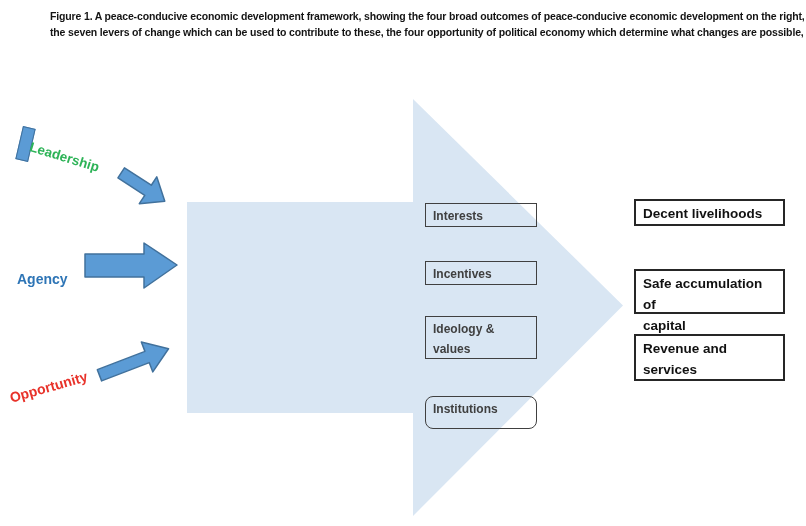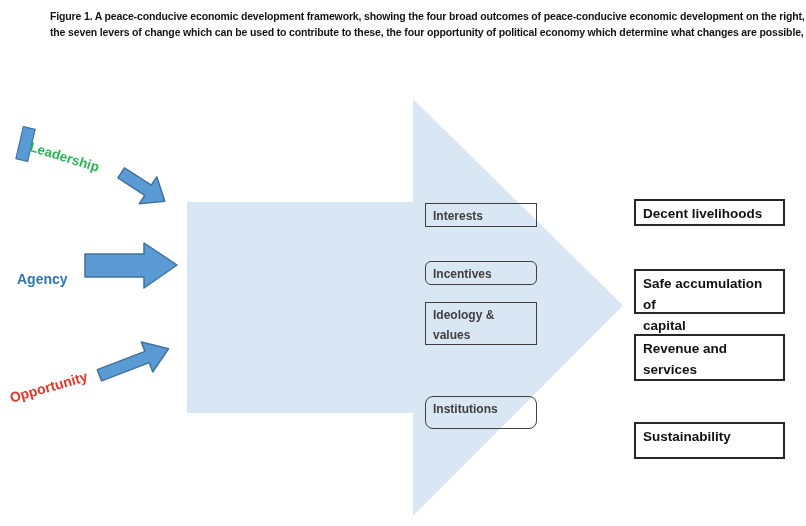--- a/index.html
+++ b/index.html
@@ -69,31 +69,30 @@
   <div class="caption">
     <div>Figure 1. A peace-conducive economic development framework, showing the four broad outcomes of peace-conducive economic development on the right,</div>
     <div>the seven levers of change which can be used to contribute to these, the four opportunity of political economy which determine what changes are possible,</div>
   </div>
 
   <div class="shaft"></div>
   <div class="head"></div>
 
 
   <div class="cbox" style="top:203px; height:24px;">Interests</div>
-  <div class="cbox" style="top:261px; height:24px;border-radius:6px;">Incentives</div>
-  <div class="cbox" style="top:302px; height:43px;">Ideology &amp;
+  <div class="cbox" style="top:261px; height:24px;">Incentives</div>
+  <div class="cbox" style="top:316px; height:43px;">Ideology &amp;
 values</div>
   <div class="cbox" style="top:396px; height:33px;border-radius:8px;">Institutions</div>
 
   <div class="obox" style="top:199px; height:27px;">Decent livelihoods</div>
   <div class="obox" style="top:269px; height:45px;">Safe accumulation of
 capital</div>
   <div class="obox" style="top:334px; height:47px;">Revenue and
 services</div>
-  <div class="obox" style="top:422px; height:37px;">Sustainability</div>
 
   <div class="tilt-rect"></div>
   <div class="lbl lbl-leadership">Leadership</div>
   <div class="lbl lbl-agency">Agency</div>
   <div class="lbl lbl-opportunity">Opportunity</div>
 
   <div class="arr" style="left:112px; top:159px; width:62px; height:56px;">
     <svg width="62" height="56" viewBox="0 0 62 56" xmlns="http://www.w3.org/2000/svg">
       <g transform="translate(31,28) rotate(33) translate(-27,-17)">
         <polygon points="1,11 33,11 33,1 53,17 33,33 33,23 1,23" fill="#5b9bd5" stroke="#41719c" stroke-width="1.5" stroke-linejoin="round"></polygon>

